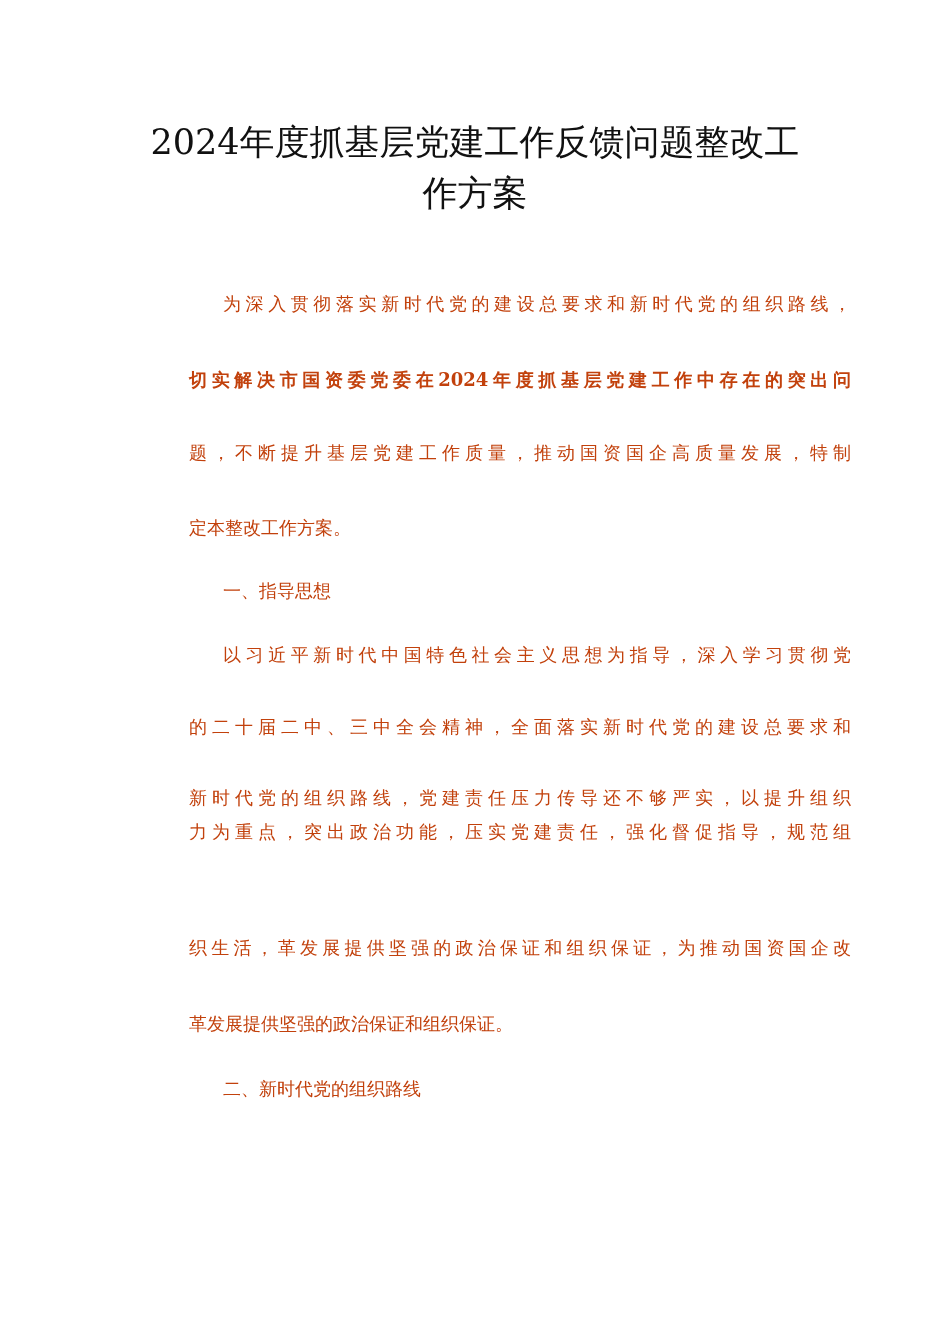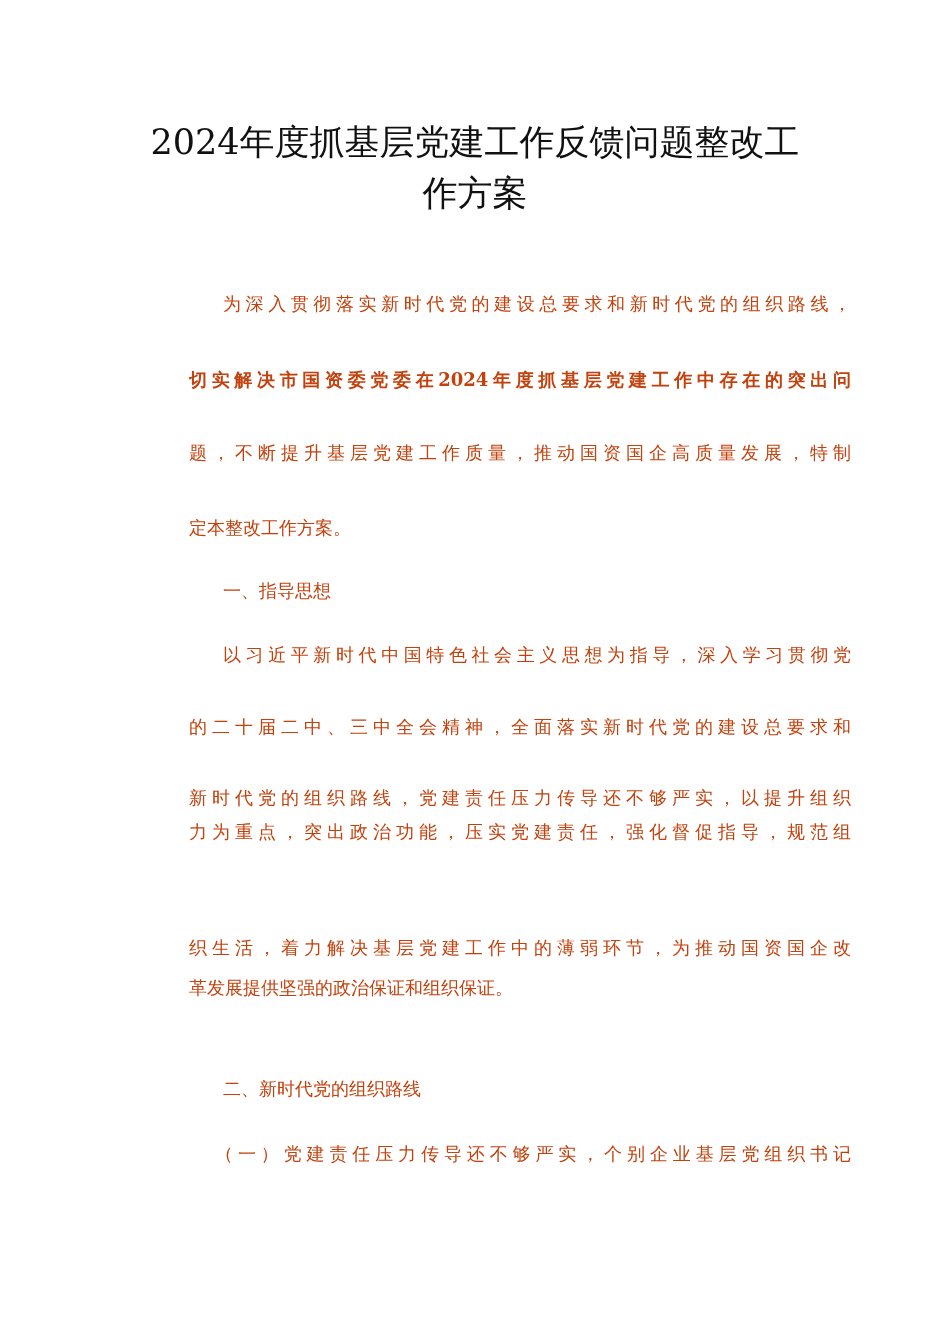--- a/index.html
+++ b/index.html
@@ -25,20 +25,19 @@
   <div class="line justify" style="top:364px;font-weight:bold;">切实解决市国资委党委在2024年度抓基层党建工作中存在的突出问</div>
   <div class="line" style="top:512px;">定本整改工作方案。</div>
   <div class="line justify" style="top:437px;">题，不断提升基层党建工作质量，推动国资国企高质量发展，特制</div>
 
   <div class="line indent" style="top:575px;">一、指导思想</div>
 
   <div class="line indent justify" style="top:639px;">以习近平新时代中国特色社会主义思想为指导，深入学习贯彻党</div>
   <div class="line justify" style="top:711px;">的二十届二中、三中全会精神，全面落实新时代党的建设总要求和</div>
   <div class="line justify" style="top:782px;">新时代党的组织路线，党建责任压力传导还不够严实，以提升组织</div>
   <div class="line justify" style="top:816px;">力为重点，突出政治功能，压实党建责任，强化督促指导，规范组</div>
-  <div class="line justify" style="top:932px;">织生活，着力解决基层党建工作中的薄弱环节，为推动国资国企改</div>
-  <div class="line" style="top:972px;">革发展提供坚强的政治保证和组织保证。</div>
+  <div class="line justify" style="top:932px;">织生活，革发展提供坚强的政治保证和组织保证，为推动国资国企改</div>
+  <div class="line" style="top:1008px;">革发展提供坚强的政治保证和组织保证。</div>
 
   <div class="line indent" style="top:1073px;">二、新时代党的组织路线</div>
 
-  <div class="line justify" style="top:1138px; padding-left:26px; box-sizing:border-box;">（一）党建责任压力传导还不够严实，个别企业基层党组织书记</div>
 
 </div>
 
 </body></html>

